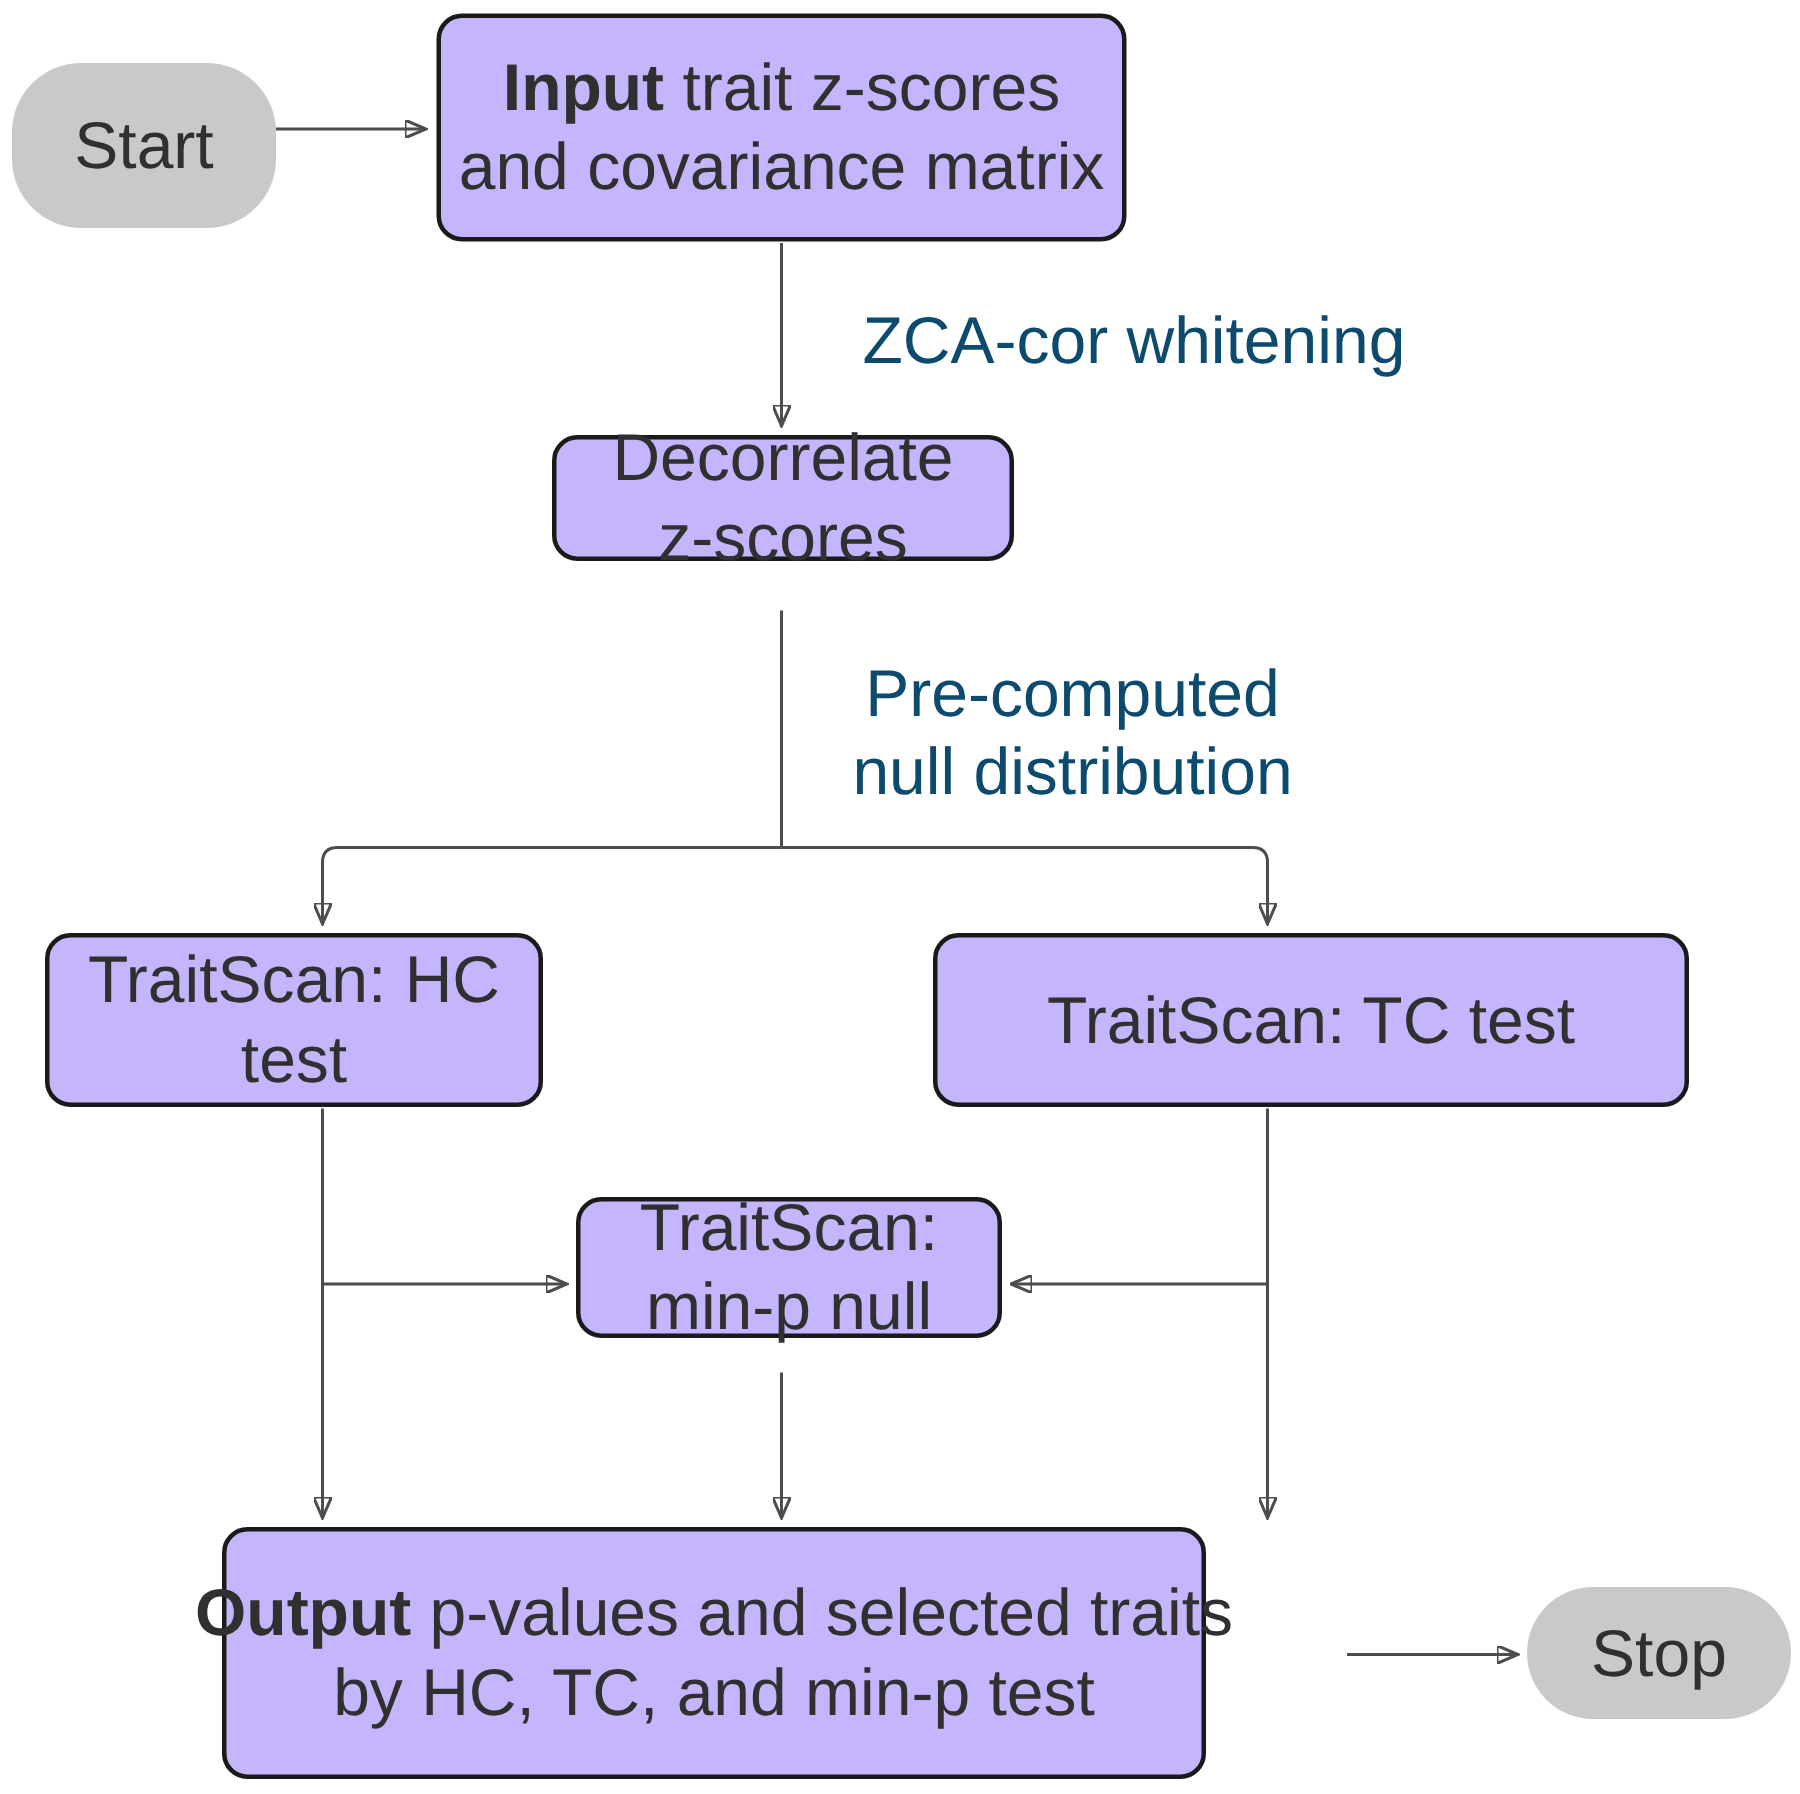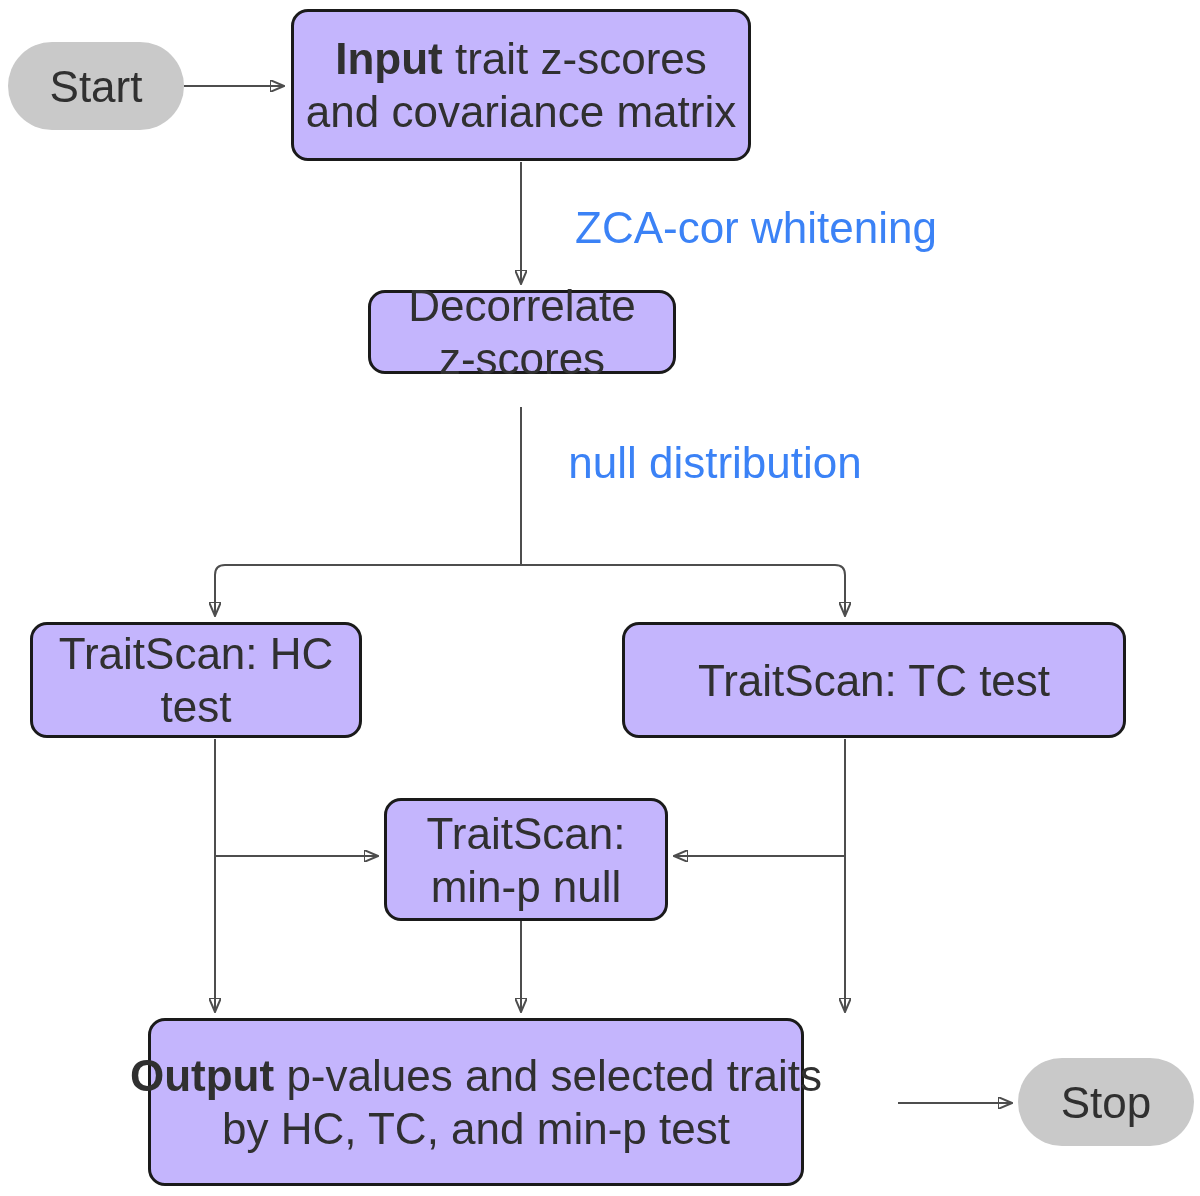--- a/index.html
+++ b/index.html
@@ -46,21 +46,21 @@
   }
   .box {
     background: #c4b5fd;
     border: 3px solid #1a1a1a;
     border-radius: 17px;
   }
   .edge-label {
     position: absolute;
     font-size: 44px;
     line-height: 52px;
-    color: #3b82f6;
+    color: #0c4a6e;
     white-space: nowrap;
   }
   .edge-label.centered {
     text-align: center;
   }
   .bold { font-weight: bold; }
   .line { white-space: nowrap; }
 </style>
 </head>
 <body>
@@ -79,51 +79,52 @@
     <path d="M 521 565 L 225 565 Q 215 565 215 575 L 215 615" marker-end="url(#arrow)"></path>
     <path d="M 521 565 L 835 565 Q 845 565 845 575 L 845 615" marker-end="url(#arrow)"></path>
     <path d="M 215 739 V 1011" marker-end="url(#arrow)"></path>
     <path d="M 215 856 H 377" marker-end="url(#arrow)"></path>
     <path d="M 845 739 V 1011" marker-end="url(#arrow)"></path>
     <path d="M 845 856 H 675" marker-end="url(#arrow)"></path>
     <path d="M 521 915 V 1011" marker-end="url(#arrow)"></path>
     <path d="M 898 1103 H 1011" marker-end="url(#arrow)"></path>
   </svg>
 
-  <div class="node pill" style="left:8px; top:42px; width:176px; height:88px;">
+  <div class="node pill" style="left:8px; top:42px; width:176px; height:110px;">
     <span>Start</span>
   </div>
 
   <div class="node box" style="left:291px; top:9px; width:460px; height:152px;">
     <div class="line"><span class="bold">Input</span><span> trait z-scores</span></div>
     <div class="line">and covariance matrix</div>
   </div>
 
   <div class="edge-label" style="left:575px; top:202px;">
     <span>ZCA-cor whitening</span>
   </div>
 
   <div class="node box" style="left:368px; top:290px; width:308px; height:84px;text-align:right;">
     <div class="line">Decorrelate</div>
     <div class="line">z-scores</div>
   </div>
 
   <div class="edge-label centered" style="left:565px; top:437px; width:300px;">
+    <div class="line">Pre-computed</div>
     <div class="line">null distribution</div>
   </div>
 
   <div class="node box" style="left:30px; top:622px; width:332px; height:116px;">
     <span>TraitScan: HC test</span>
   </div>
 
   <div class="node box" style="left:622px; top:622px; width:504px; height:116px;">
     <span>TraitScan: TC test</span>
   </div>
 
-  <div class="node box" style="left:384px; top:798px; width:284px; height:123px;">
+  <div class="node box" style="left:384px; top:798px; width:284px; height:94px;">
     <div class="line">TraitScan:</div>
     <div class="line">min-p null</div>
   </div>
 
   <div class="node box" style="left:148px; top:1018px; width:656px; height:168px;">
     <div class="line"><span class="bold">Output</span><span> p-values and selected traits</span></div>
     <div class="line">by HC, TC, and min-p test</div>
   </div>
 
   <div class="node pill" style="left:1018px; top:1058px; width:176px; height:88px;">

